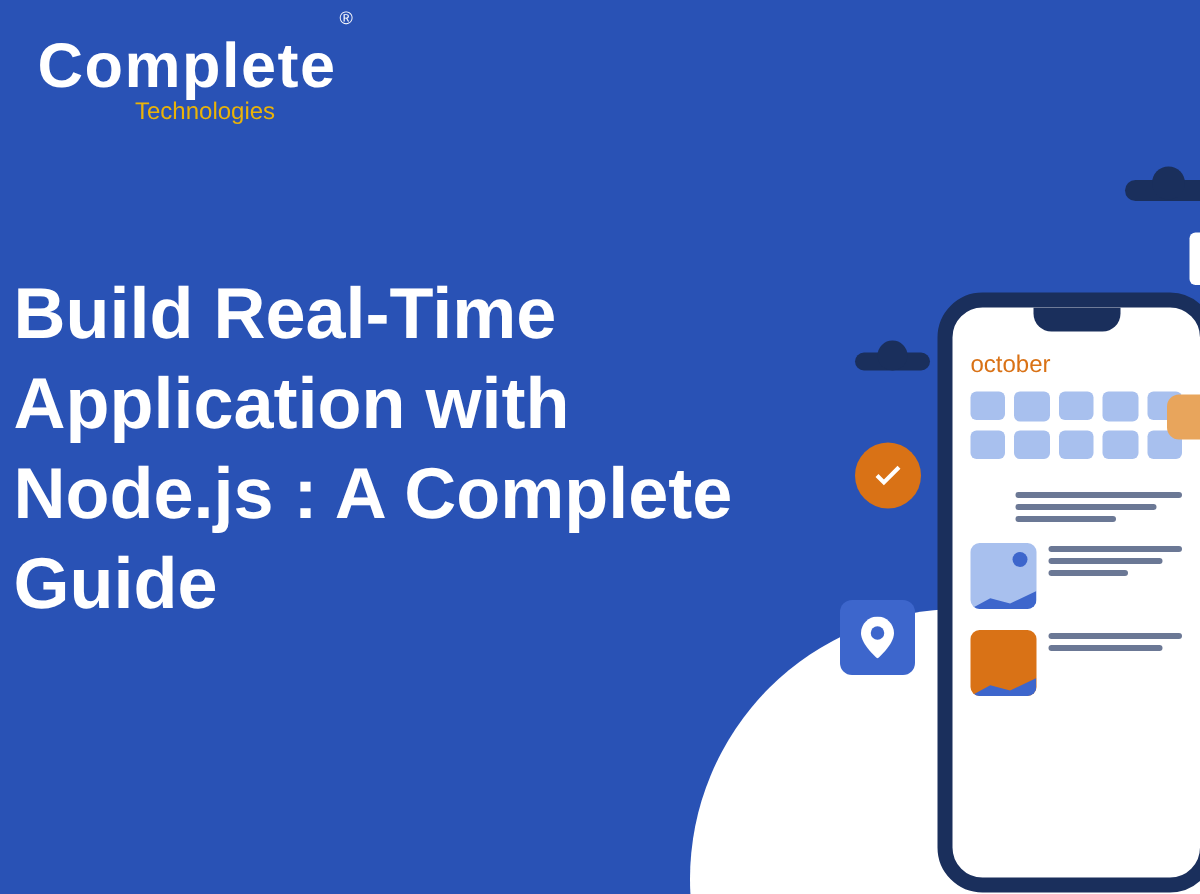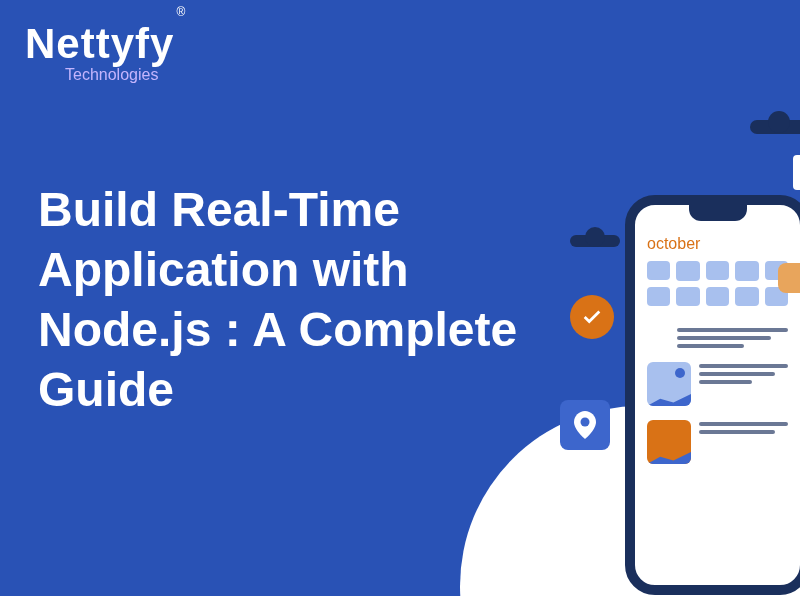--- a/index.html
+++ b/index.html
@@ -38,32 +38,32 @@
     
     .logo-reg {
       color: white;
       font-size: 12px;
       margin-left: 2px;
       margin-top: -15px;
       align-self: flex-start;
     }
     
     .logo-subtext {
-      color: #c4b5fd;
+      color: #eab308;
       font-size: 16px;
       font-weight: 300;
       margin-top: -2px;
-      margin-left: 40px;
+      margin-left: 65px;
     }
     
     
     .headline {
       position: absolute;
       top: 180px;
-      left: 38px;
+      left: 9px;
       color: white;
       font-size: 48px;
       font-weight: 700;
       line-height: 1.25;
       max-width: 520px;
     }
     
     
     .cloud-1 {
       position: absolute;
@@ -298,21 +298,21 @@
       height: 35px;
       background: white;
       border-radius: 4px 0 0 4px;
     }
   </style>
 </head>
 <body>
 
 <div class="logo-section">
   <div class="logo-main">
-    <span class="logo-text">Nettyfy</span>
+    <span class="logo-text">Complete</span>
     <span class="logo-reg">®</span>
   </div>
   <div class="logo-subtext">Technologies</div>
 </div>
 
 <h1 class="headline">Build Real-Time Application with Node.js : A Complete Guide</h1>
 
 <div class="cloud-1"></div>
 <div class="cloud-2"></div>
 <div class="white-bar"></div>

